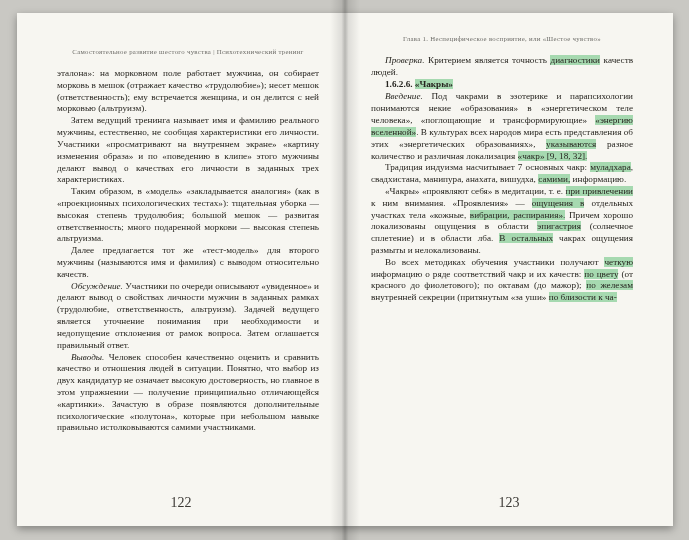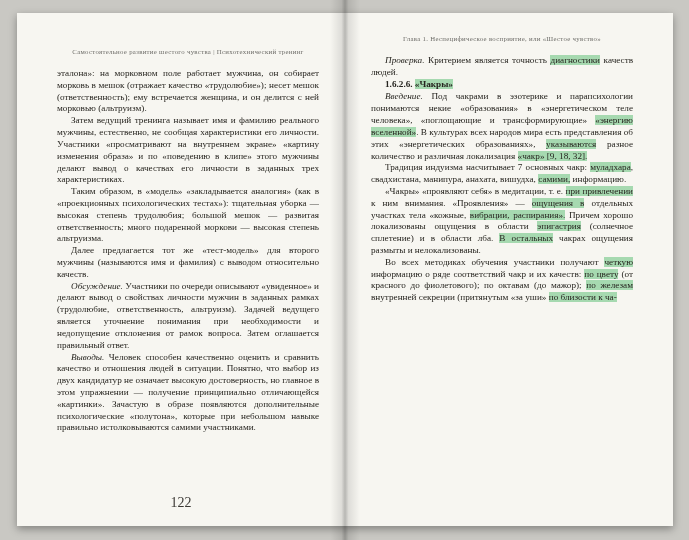--- a/index.html
+++ b/index.html
@@ -85,17 +85,18 @@
     <div class="page right">
       <div class="running-head">Глава 1. Неспецифическое восприятие, или «Шестое чувство»</div>
       <div class="body-text">
           <p class="para indent"><span class="it">Проверка.</span><span> Критерием является точность </span><span class="hl">диагностики</span><span> качеств людей.</span></p>
           <p class="para indent heading"><span>1.6.2.6. </span><span class="hl">«Чакры»</span></p>
           <p class="para indent"><span class="it">Введение.</span><span> Под чакрами в эзотерике и парапсихологии понимаются некие «образования» в «энергетическом теле человека», «поглощающие и трансформирующие» </span><span class="hl">«энергию вселенной»</span><span>. В культурах всех народов мира есть представления об этих «энергетических образованиях», </span><span class="hl">указываются</span><span> разное количество и различная локализация </span><span class="hl">«чакр» [9, 18, 32].</span></p>
           <p class="para indent"><span>Традиция индуизма насчитывает 7 основных чакр: </span><span class="hl">муладхара</span><span>, свадхистана, манипура, анахата, вишудха, </span><span class="hl">самими,</span><span> информацию.</span></p>
           <p class="para indent"><span>«Чакры» «проявляют себя» в медитации, т. е. </span><span class="hl">при привлечении</span><span> к ним внимания. «Проявления» — </span><span class="hl">ощущения в</span><span> отдельных участках тела «кожные, </span><span class="hl">вибрации, распирания».</span><span> Причем хорошо локализованы ощущения в области </span><span class="hl">эпигастрия</span><span> (солнечное сплетение) и в области лба. </span><span class="hl">В остальных</span><span> чакрах ощущения размыты и нелокализованы.</span></p>
           <p class="para indent"><span>Во всех методиках обучения участники получают </span><span class="hl">четкую</span><span> информацию о ряде соответствий чакр и их качеств: </span><span class="hl">по цвету</span><span> (от красного до фиолетового); по октавам (до мажор); </span><span class="hl">по железам</span><span> внутренней секреции (притянутым «за уши» </span><span class="hl">по близости к ча-</span></p>
         </div>
+      <div class="page-number">123</div>
     </div>
 
   </div>
   <div class="gutter"></div>
 </div>
 
 </body></html>

